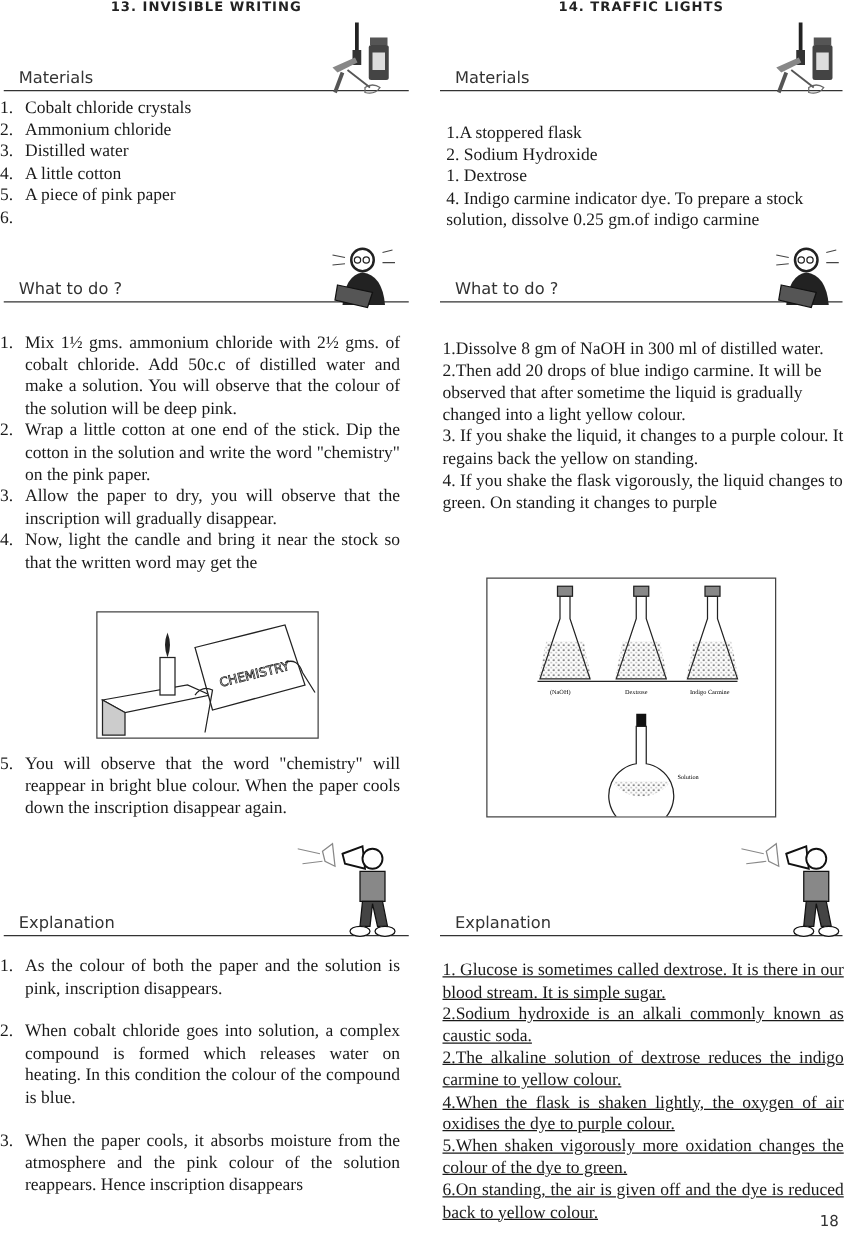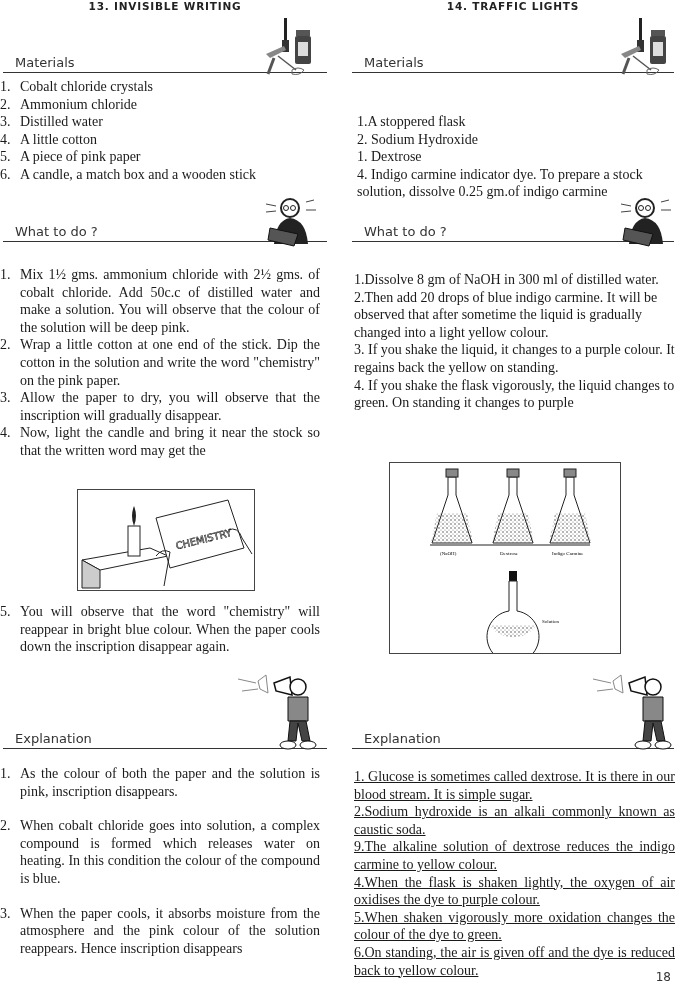--- a/index.html
+++ b/index.html
@@ -42,21 +42,21 @@
     <path d="M30 54 q6 -4 12 0 q-4 6 -12 4z" fill="none" stroke="#666"></path>
   </svg>
 
   <div class="text" style="left:0;top:78px;width:330px;">
     <ol class="ol">
       <li><span class="n">1.</span><span>Cobalt chloride crystals</span></li>
       <li><span class="n">2.</span><span>Ammonium chloride</span></li>
       <li><span class="n">3.</span><span>Distilled water</span></li>
       <li><span class="n">4.</span><span>A little cotton</span></li>
       <li><span class="n">5.</span><span>A piece of pink paper</span></li>
-      <li><span class="n">6.</span><span>A candle, a match box and a wooden stick</span></li>
+      <li><span class="n">6.</span></li>
     </ol>
   </div>
 
   <div class="sec-head" style="top:221px;">
     <span class="label">What to do ?</span>
   </div>
   <svg class="clipart" style="left:262px;top:196px;" width="58" height="52" viewBox="0 0 58 52">
     <line x1="4" y1="8" x2="14" y2="10" stroke="#444"></line>
       <line x1="4" y1="16" x2="14" y2="15" stroke="#444"></line>
     <line x1="44" y1="6" x2="52" y2="4" stroke="#444"></line>
@@ -130,21 +130,21 @@
     <rect x="20" y="24" width="7" height="12" fill="#333"></rect>
     <rect x="34" y="14" width="14" height="6" fill="#555"></rect>
     <rect x="33" y="20" width="16" height="28" rx="2" fill="#444"></rect>
     <rect x="36" y="26" width="10" height="14" fill="#ddd"></rect>
     <polygon points="4,38 22,30 24,34 8,42" fill="#888"></polygon>
     <line x1="12" y1="42" x2="6" y2="58" stroke="#555" stroke-width="3"></line>
     <line x1="16" y1="40" x2="34" y2="54" stroke="#555" stroke-width="1.5"></line>
     <path d="M30 54 q6 -4 12 0 q-4 6 -12 4z" fill="none" stroke="#666"></path>
   </svg>
 
-  <div class="text plain" style="left:8px;top:113px;width:318px;">
+  <div class="text plain" style="left:8px;top:98px;width:318px;">
     <p>1.A stoppered flask</p>
     <p>2. Sodium Hydroxide</p>
     <p>1. Dextrose</p>
     <p>4. Indigo carmine indicator dye. To prepare a stock solution, dissolve 0.25 gm.of indigo carmine</p>
   </div>
 
   <div class="sec-head" style="top:221px;">
     <span class="label">What to do ?</span>
   </div>
   <svg class="clipart" style="left:268px;top:196px;" width="58" height="52" viewBox="0 0 58 52">
@@ -213,20 +213,20 @@
     <circle cx="60" cy="20" r="8" fill="#fff" stroke="#111" stroke-width="1.5"></circle>
     <path d="M50 30 h20 v24 h-20z" fill="#888" stroke="#111"></path>
     <path d="M52 54 l-2 20 h8 l2 -18 l4 18 h8 l-4 -20z" fill="#444" stroke="#111"></path>
     <ellipse cx="50" cy="78" rx="8" ry="4" fill="#fff" stroke="#111"></ellipse>
     <ellipse cx="70" cy="78" rx="8" ry="4" fill="#fff" stroke="#111"></ellipse>
   </svg>
 
   <div class="text just" style="left:5px;top:768px;width:321px;">
     <p>1. Glucose is sometimes called dextrose. It is there in our blood stream. It is simple sugar.</p>
     <p>2.Sodium hydroxide is an alkali commonly known as caustic soda.</p>
-    <p>9.The alkaline solution of dextrose reduces the indigo carmine to yellow colour.</p>
+    <p>2.The alkaline solution of dextrose reduces the indigo carmine to yellow colour.</p>
     <p>4.When the flask is shaken lightly, the oxygen of air oxidises the dye to purple colour.</p>
     <p>5.When shaken vigorously more oxidation changes the colour of the dye to green.</p>
     <p>6.On standing, the air is given off and the dye is reduced back to yellow colour.</p>
   </div>
 </div>
 
 <div class="pageno">18</div>
 
 </body></html>

